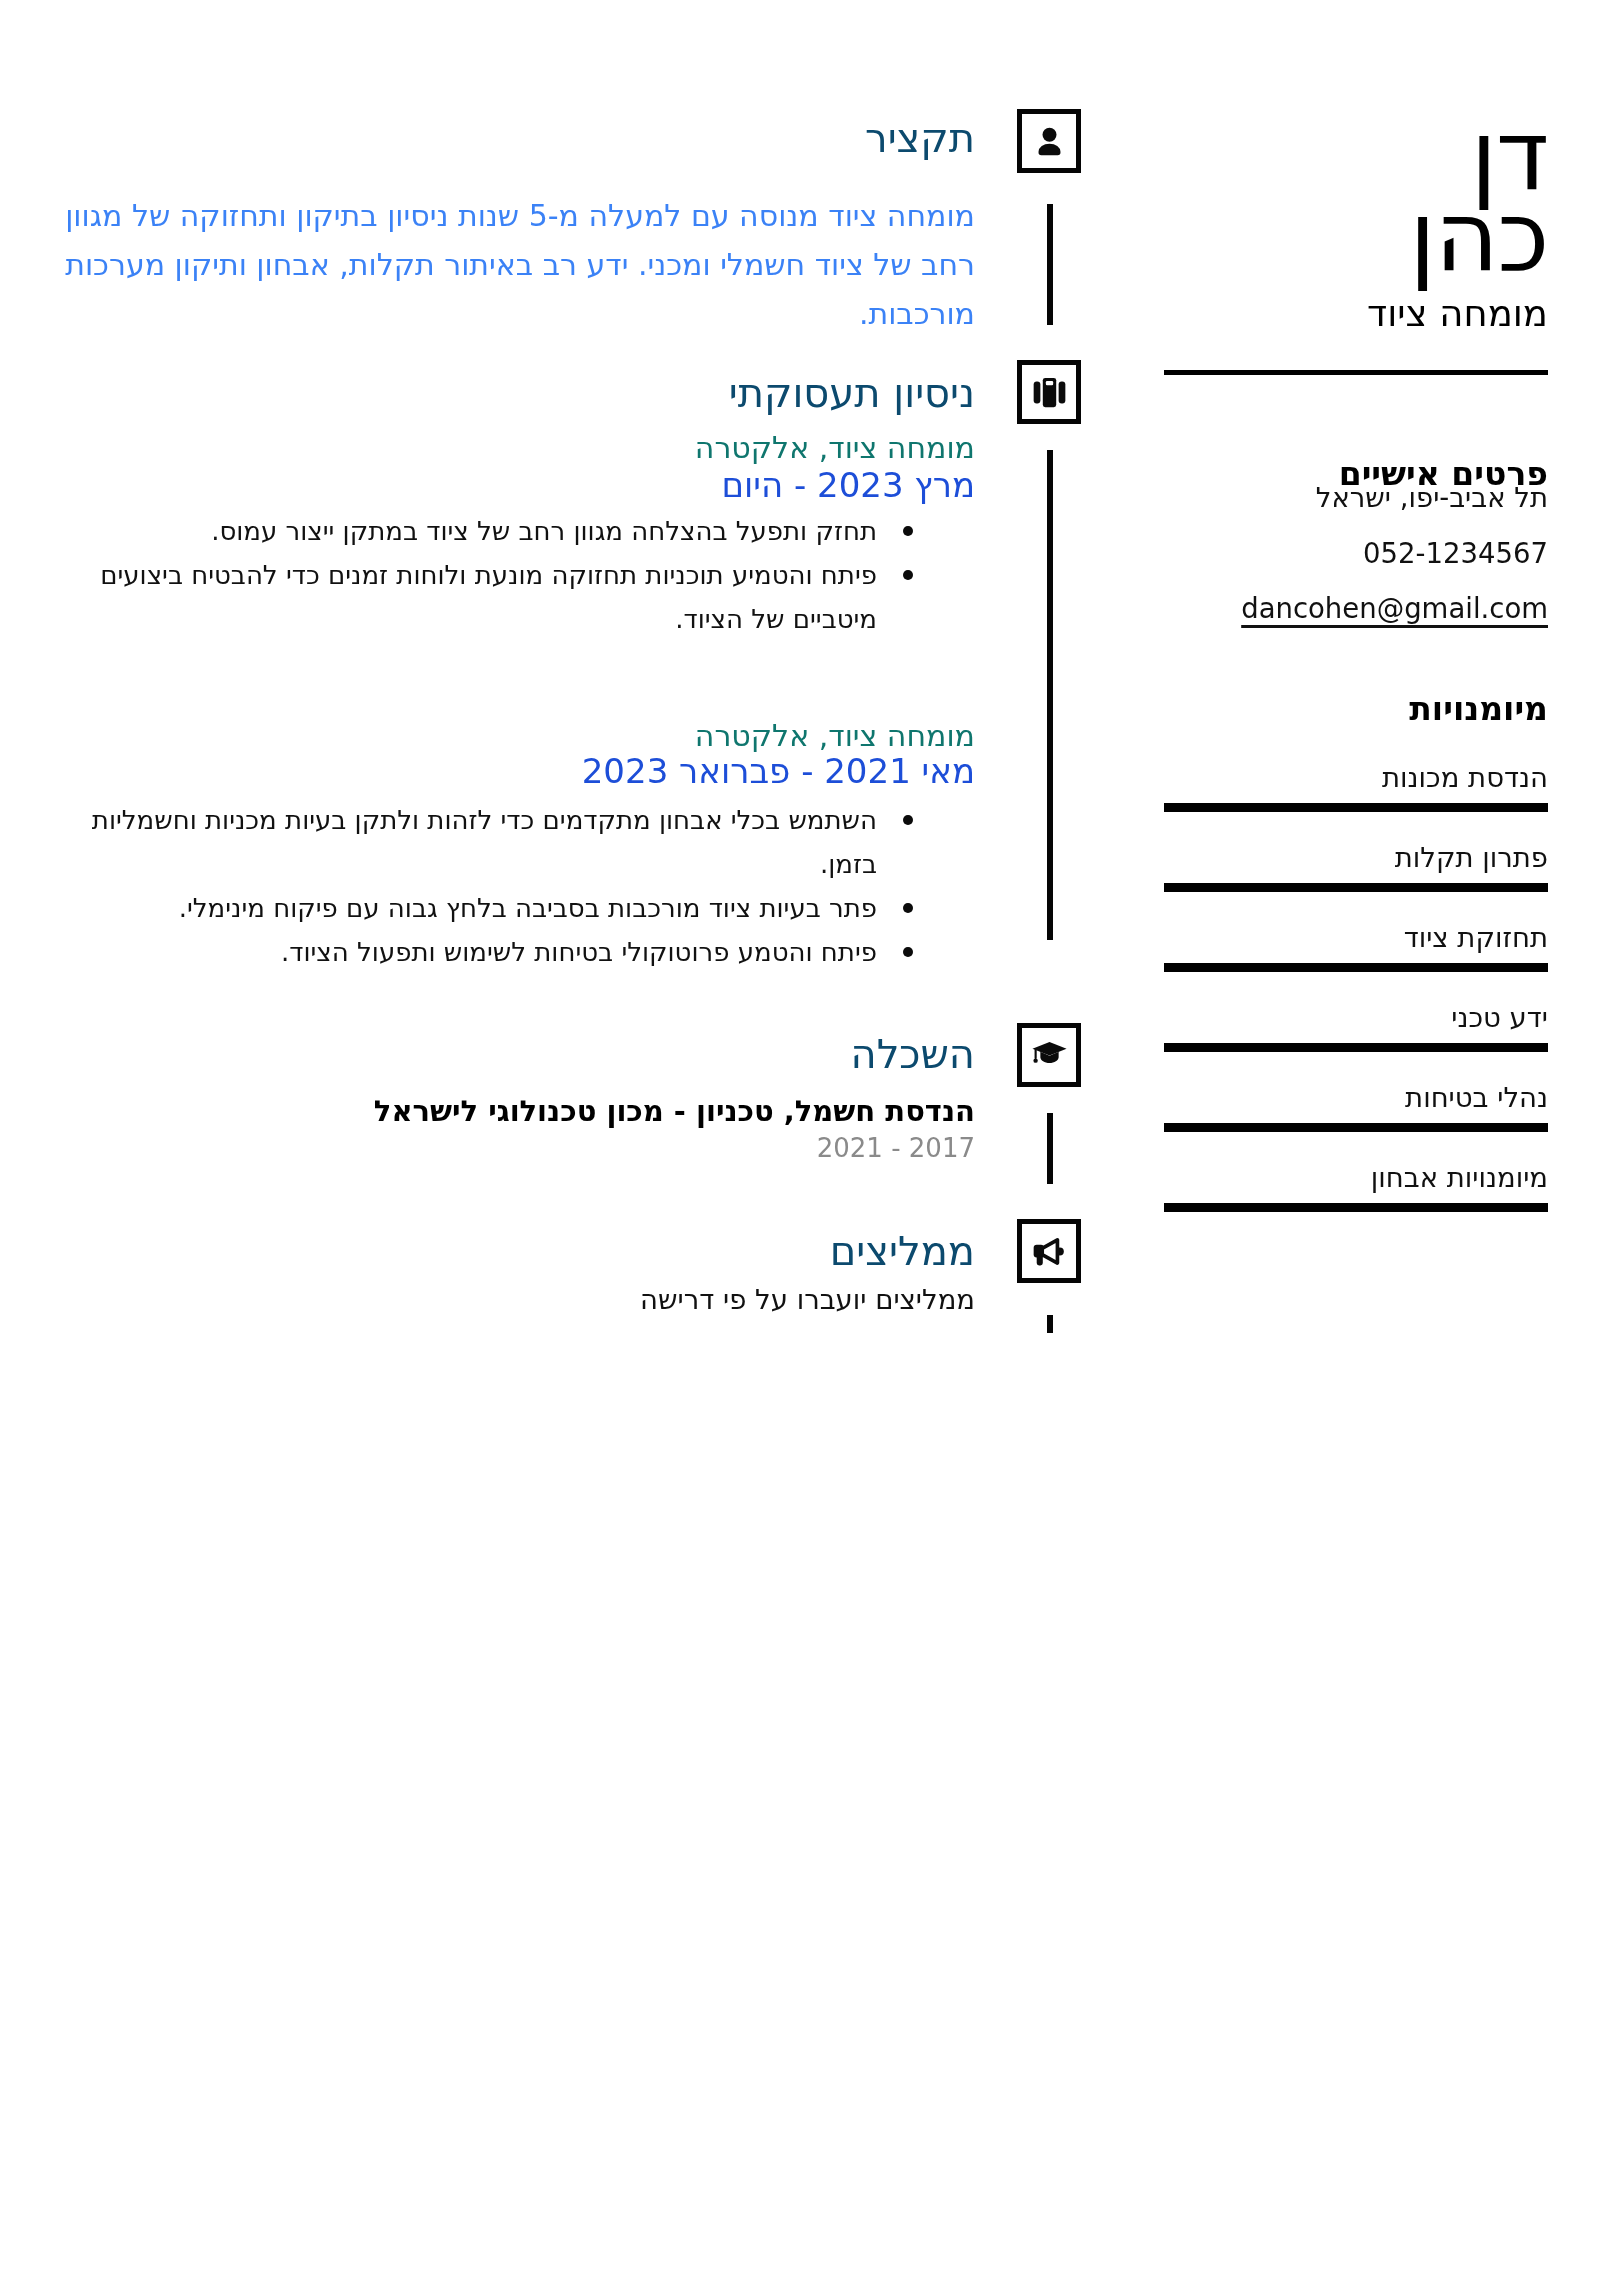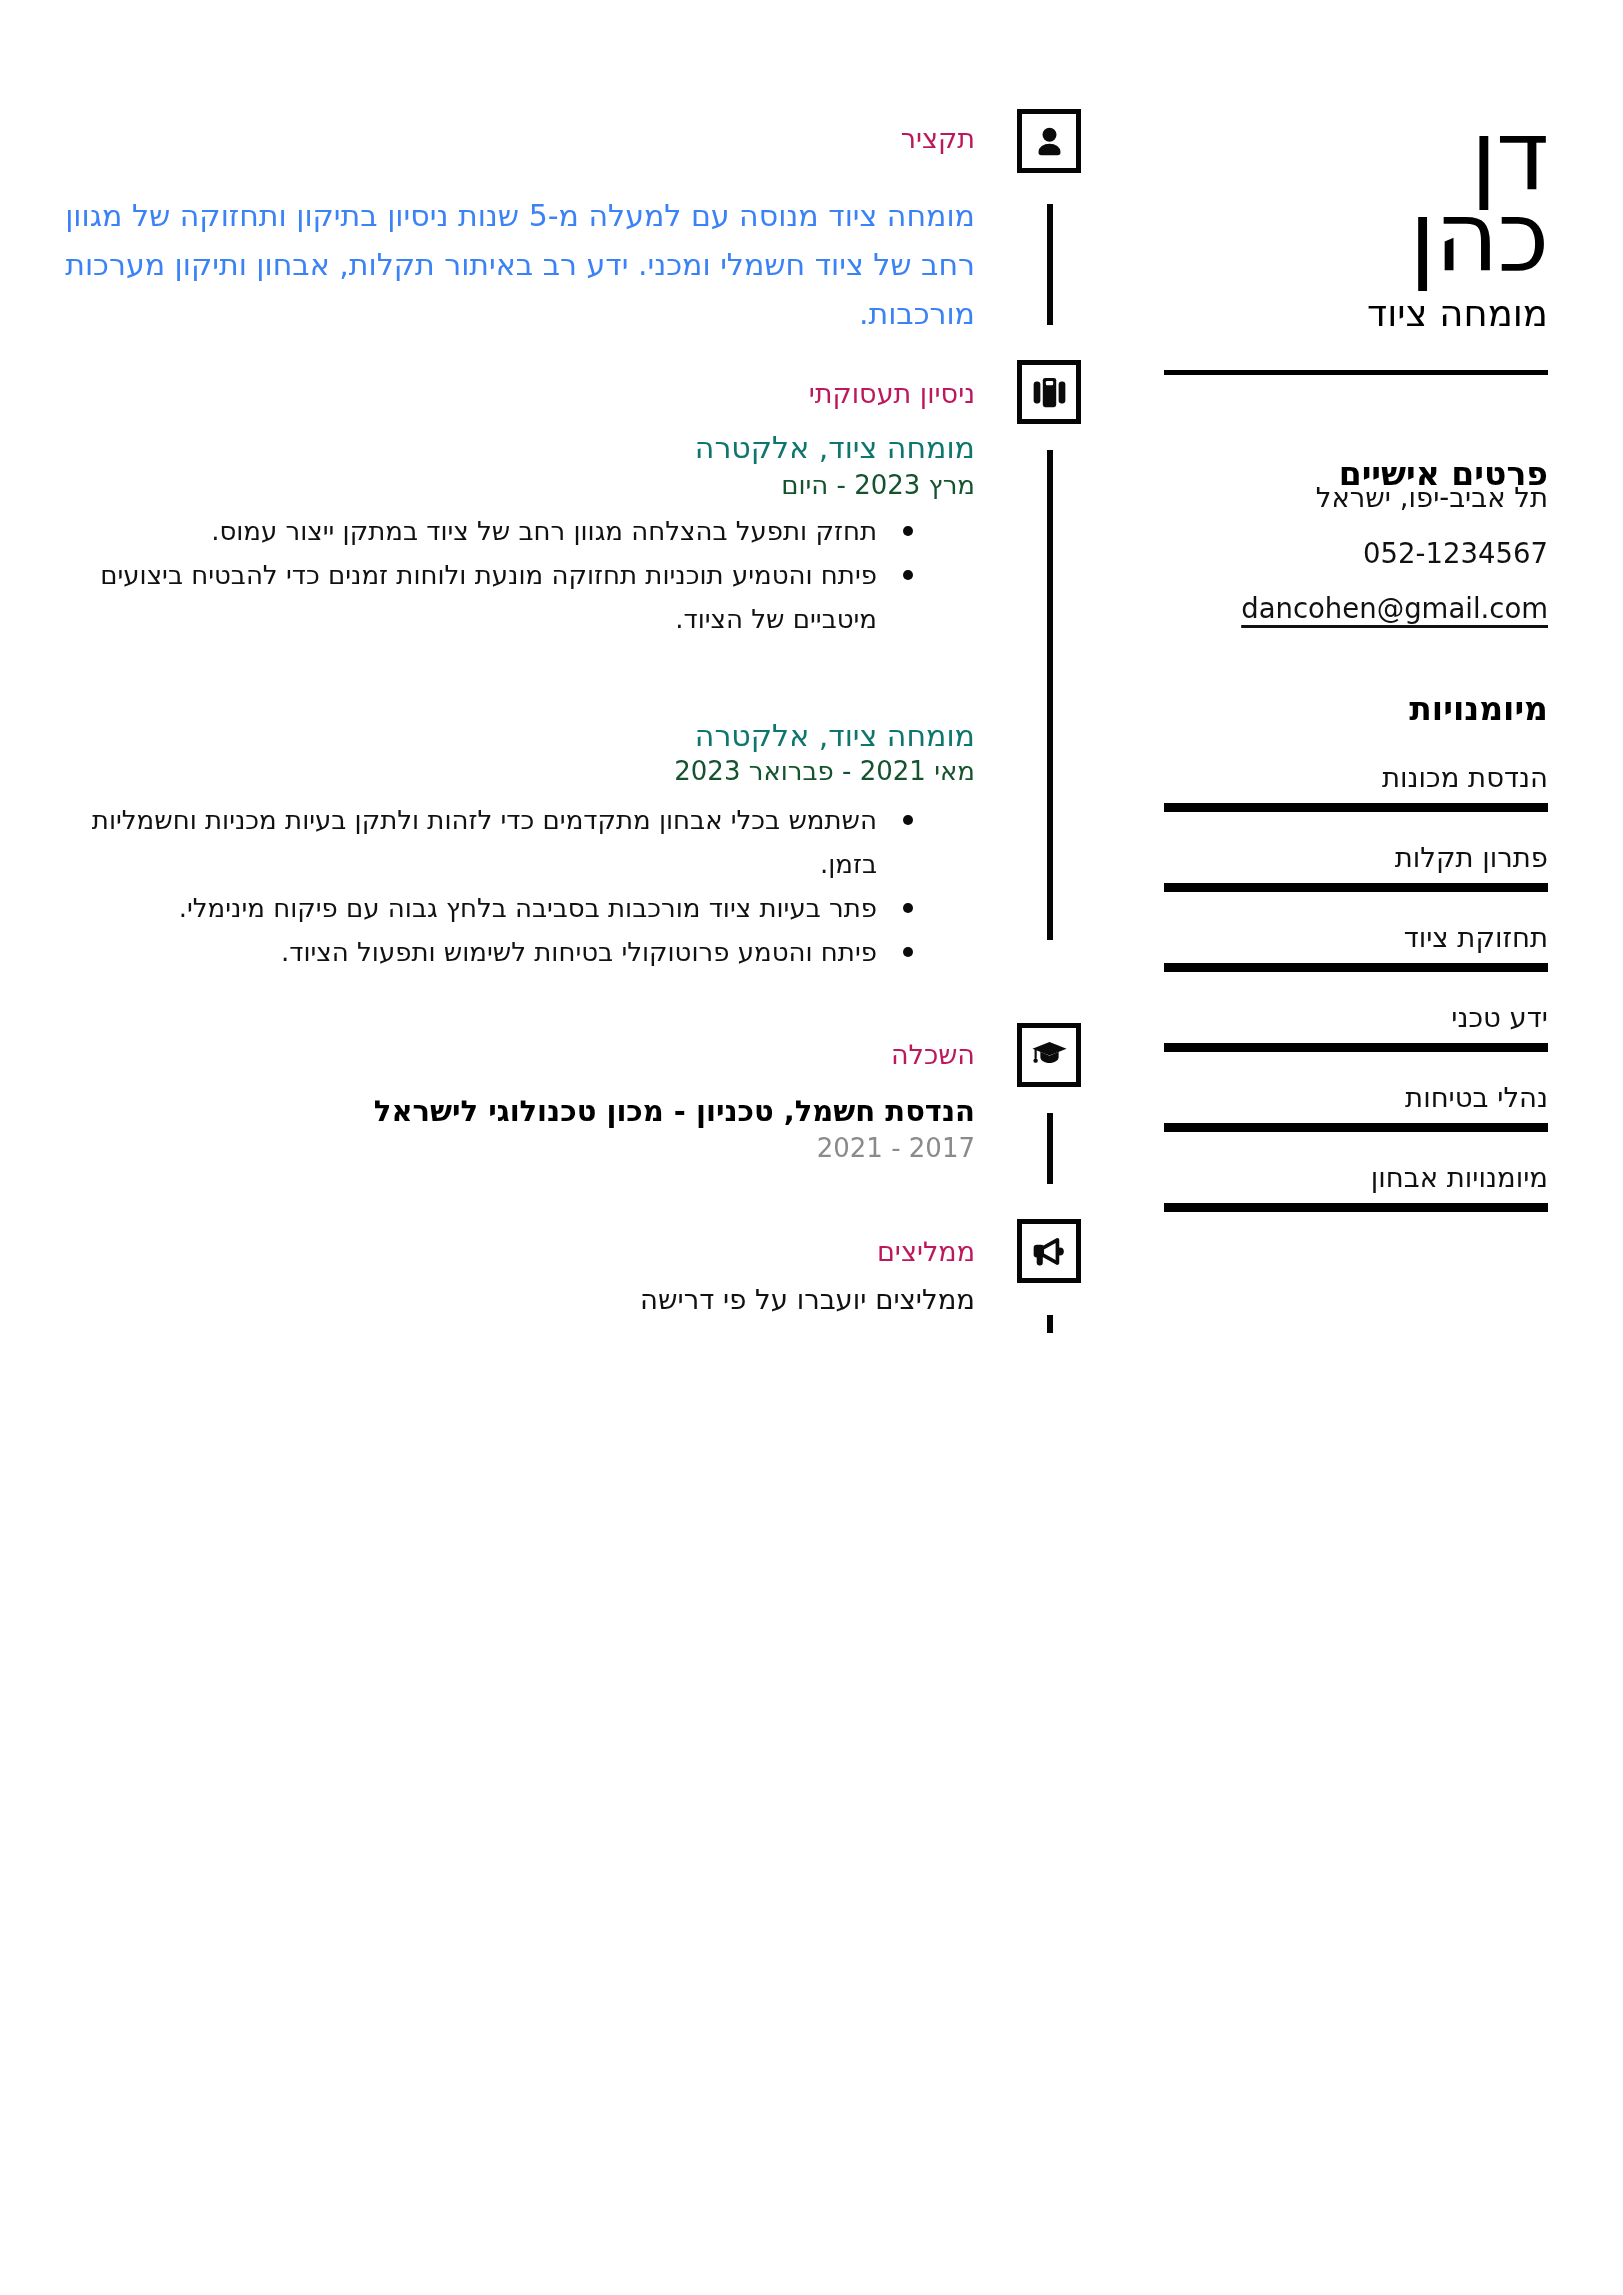--- a/index.html
+++ b/index.html
@@ -34,27 +34,27 @@
   }
   .tl-box svg{display:block;}
   .tl-seg{position:absolute;left:1047px;width:5.9px;background:#050505;}
   .seg-a{top:204px;height:121px;}
   .seg-b{top:450px;height:490px;}
   .seg-c{top:1113px;height:71px;}
   .seg-d{top:1315px;height:18.3px;}
   
   .main{position:absolute;top:0;right:648px;width:910px;height:100%;text-align:right;}
   .m-abs{position:absolute;right:0;width:100%;}
-  .m-heading{font-size:27px;line-height:37px;color:#be185d;}
+  .m-heading{font-size:40px;line-height:37px;color:#0c4a6e;}
   .h-summary{top:120px;}
   .summary-text{top:191px;font-size:30px;line-height:49px;color:#3b82f6;}
   .h-experience{top:375px;}
   .job-title{font-size:30px;line-height:33px;font-weight:normal;color:#0f766e;}
   .job1-title{top:431px;}
-  .job-dates{font-size:26px;line-height:30px;color:#14532d;}
+  .job-dates{font-size:34px;line-height:30px;color:#1d4ed8;}
   .job1-dates{top:470px;}
   .bullets{top:509px;list-style:none;margin:0;padding:0;font-size:26px;line-height:44px;color:#111;}
   .bullets li{position:relative;padding-right:98px;}
   .bullets li::before{
     content:"";position:absolute;right:62px;top:17px;width:9.8px;height:9.8px;
     border-radius:50%;background:#0b0b0b;
   }
   .job2-title{top:719px;}
   .job2-dates{top:756px;}
   .job2-bullets{top:798px;}

